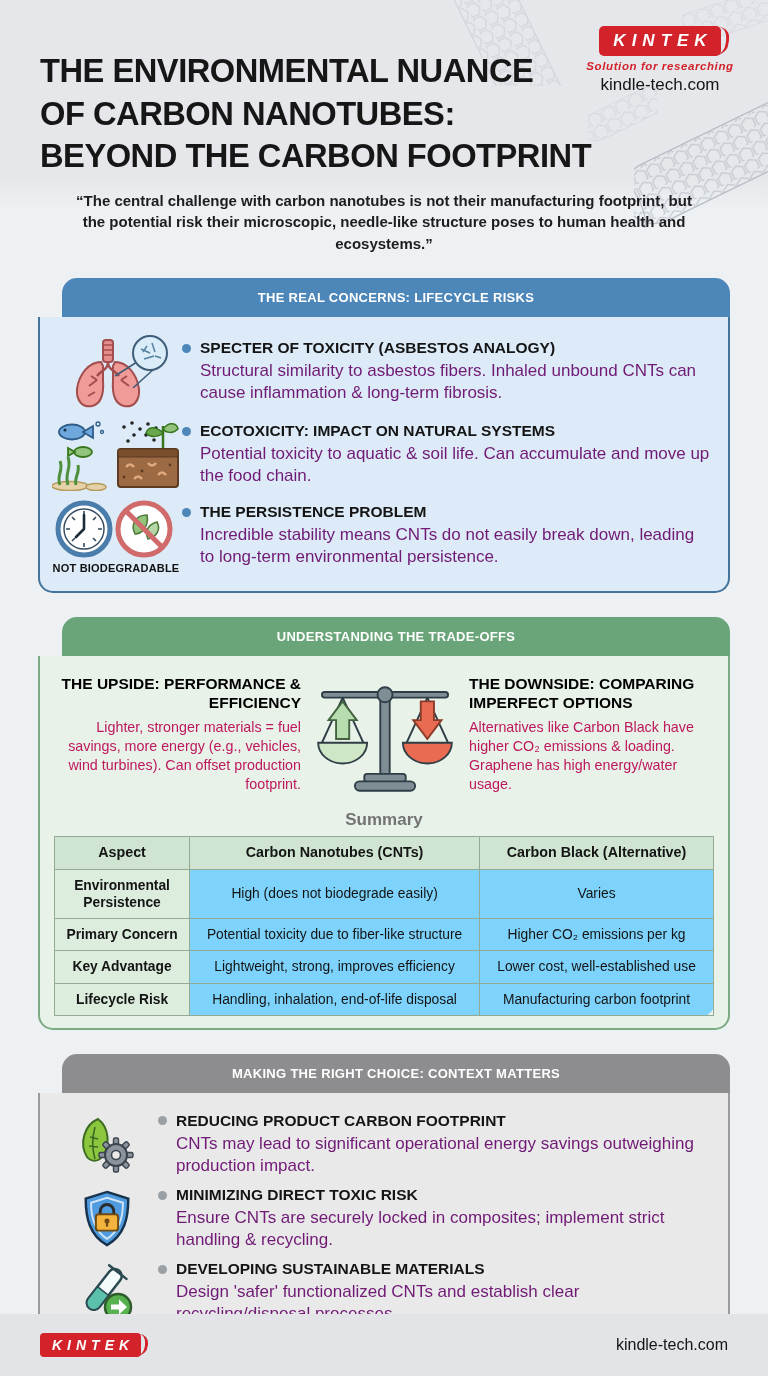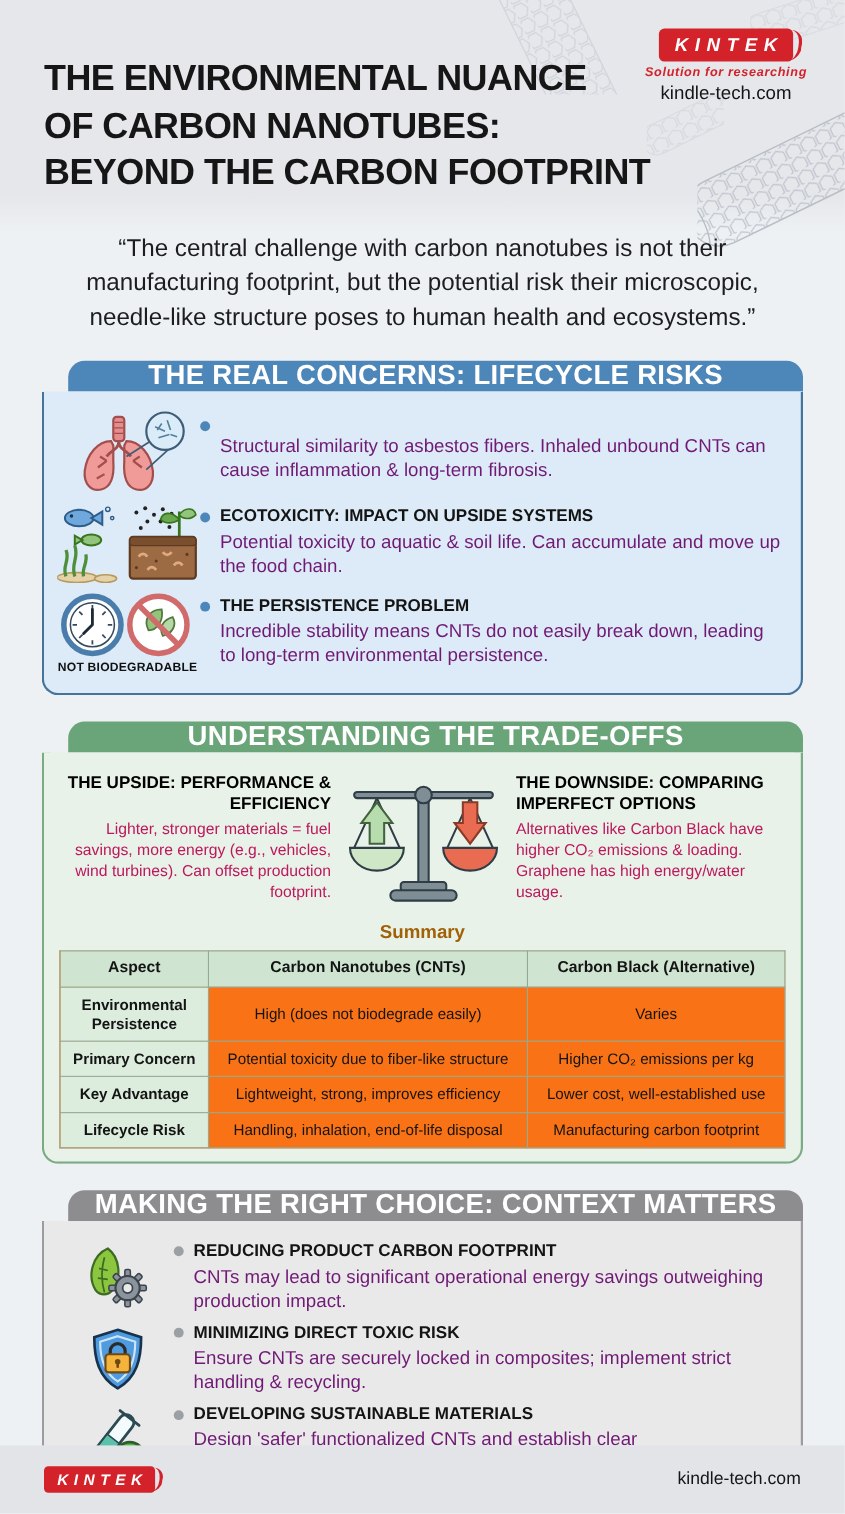--- a/index.html
+++ b/index.html
@@ -19,27 +19,27 @@
   .brand-box { display:inline-block; position:relative; background:#d3222a; color:#fff;
                font-weight:bold; font-style:italic; letter-spacing:6px; font-size:17px;
                padding:5px 8px 5px 14px; border-radius:5px; }
   .brand-box::after { content:""; position:absolute; right:-8px; top:1px; bottom:1px; width:10px;
                border-right:3px solid #d3222a; border-radius:0 12px 12px 0; transform:skewX(-6deg); }
   .brand-tagline { color:#d3222a; font-weight:bold; font-style:italic; font-size:11.5px;
                letter-spacing:.6px; margin-top:4px; }
   .brand-site { color:#151515; font-size:17px; margin-top:3px; }
 
   
-  .quote { position:relative; z-index:1; width:628px; margin:28px auto 0; text-align:center;
-           font-size:22px; font-weight:normal; color:#1d1d1f; line-height:1.42; }
+  .quote { position:relative; z-index:1; width:628px; margin:8px auto 0; text-align:center;
+           font-size:15px; font-weight:bold; color:#1d1d1f; line-height:1.42; }
 
   
   .card { position:relative; z-index:1; margin:24px 38px 0; }
-  .card-head { height:28px; display:flex; align-items:center; justify-content:center;
-               color:#fff; font-weight:bold; font-size:25px; letter-spacing:.3px;
+  .card-head { height:39px; display:flex; align-items:center; justify-content:center;
+               color:#fff; font-weight:bold; font-size:13px; letter-spacing:.3px;
                border-radius:15px 15px 0 0;margin-left:24px; }
   .card-body { border:2px solid; border-top:none; border-radius:0 0 15px 15px; padding:8px 16px 10px 10px; }
   .c-blue  .card-head { background:#4d86b9; } .c-blue  .card-body { background:#dcebf7; border-color:#44749c; }
   .c-green .card-head { background:#69a578; } .c-green .card-body { background:#e8f2e9; border-color:#7aab84; padding:10px 14px 12px; }
   .c-gray  .card-head { background:#8d8d8f; } .c-gray  .card-body { background:#e9e9ea; border-color:#9c9c9e; padding:10px 16px 12px 14px; }
 
   .risk-row { display:flex; align-items:center; margin:7px 0; }
   .icon-cell { flex:0 0 132px; display:flex; flex-direction:column; align-items:center; }
   .risk-text { flex:1; padding-right:2px; }
   .item-head { display:flex; align-items:center; font-weight:bold; font-size:15.5px; color:#141414; }
@@ -48,22 +48,22 @@
   .item-desc { font-size:17px; line-height:1.3; margin-top:3px; padding-left:18px; color:#701a75; }
   .icon-caption { font-size:11px; font-weight:bold; color:#111; margin-top:2px; letter-spacing:.2px; }
 
   .trade-grid { display:flex; align-items:flex-start; margin-top:8px; }
   .t-left  { flex:1; text-align:right; padding-left:4px; }
   .t-center{ flex:0 0 168px; display:flex; justify-content:center; }
   .t-right { flex:1; padding-right:2px; }
   .t-title { font-weight:bold; font-size:15.5px; line-height:1.25; color:#000000; }
   .t-desc  { font-size:14.3px; line-height:1.33; margin-top:5px; color:#be185d; }
 
-  .summary-label { text-align:center; font-weight:bold; font-size:17px; margin:6px 0 6px; color:#a16207; }
-  table.summary { width:100%; border-collapse:collapse; background:#f97316; }
+  .summary-label { text-align:center; font-weight:bold; font-size:17px; margin:6px 0 6px; color:#737373; }
+  table.summary { width:100%; border-collapse:collapse; background:#7dd3fc;border-radius:12px; }
   table.summary th, table.summary td { border:1.5px solid #93ab95; padding:7px 6px; text-align:center;
            font-size:13.8px; color:#141414; line-height:1.25; }
   table.summary th { background:#cfe5d2; font-size:14.3px; }
   table.summary td:first-child { background:#dcedde; font-weight:bold; }
   .colw1 { width:20.5%; } .colw2 { width:44%; } .colw3 { width:35.5%; }
 
   .choice-row { display:flex; align-items:center; margin:9px 16px; }
   .choice-icon { flex:0 0 62px; margin-right:20px; margin-left:6px; display:flex; justify-content:center; }
 
   
@@ -144,20 +144,21 @@
             <path d="M47,13 h8 M47,18 h8 M47,23 h8" stroke="#a34e4e" stroke-width="1.3"></path>
             <path d="M51,30 C51,38 44,38 40,44 M51,30 C51,38 58,38 62,44" stroke="#a34e4e" stroke-width="2.6" fill="none"></path>
             <path d="M80,30 L58,44 M98,36 L76,56" stroke="#3f5d78" stroke-width="1.6"></path>
             <circle cx="93" cy="21" r="17" fill="#d9ecf8" stroke="#3f5d78" stroke-width="2"></circle>
             <path d="M84,17 l9,4 M87,27 l10,-3 M95,11 l3,9 M98,24 l6,2 M90,14 l-4,6" stroke="#53809f" stroke-width="1.5"></path>
           </svg>
         </div>
         <div class="risk-text">
           <div class="item-head">
               <span class="dot"></span>
+            <span>SPECTER OF TOXICITY (ASBESTOS ANALOGY)</span>
             </div>
           <div class="item-desc">Structural similarity to asbestos fibers. Inhaled unbound CNTs can cause inflammation &amp; long-term fibrosis.</div>
         </div>
       </div>
 
       <div class="risk-row">
         <div class="icon-cell">
           <svg width="128" height="72" viewBox="0 0 128 72">
             <ellipse cx="18" cy="67" rx="18" ry="4.5" fill="#e6d2a8" stroke="#b89a5e" stroke-width="1.5"></ellipse>
             <ellipse cx="44" cy="68" rx="10" ry="3.5" fill="#e6d2a8" stroke="#b89a5e" stroke-width="1.5"></ellipse>
@@ -187,21 +188,21 @@
             <rect x="66" y="30" width="60" height="8" rx="3" fill="#7a4f2e" stroke="#5d3a21" stroke-width="1.2"></rect>
             <path d="M74,48 q4,-5 8,0 M96,44 q4,5 8,0 M82,60 q4,-5 8,0 M106,56 q4,-5 8,0" stroke="#e0a97e" stroke-width="2.5" fill="none"></path>
             <circle cx="90" cy="52" r="1.4" fill="#5d3a21"></circle>
               <circle cx="72" cy="58" r="1.4" fill="#5d3a21"></circle>
               <circle cx="118" cy="46" r="1.4" fill="#5d3a21"></circle>
           </svg>
         </div>
         <div class="risk-text">
           <div class="item-head">
               <span class="dot"></span>
-            <span>ECOTOXICITY: IMPACT ON UPSIDE SYSTEMS</span>
+            <span>ECOTOXICITY: IMPACT ON NATURAL SYSTEMS</span>
             </div>
           <div class="item-desc">Potential toxicity to aquatic &amp; soil life. Can accumulate and move up the food chain.</div>
         </div>
       </div>
 
       <div class="risk-row">
         <div class="icon-cell">
           <svg width="122" height="62" viewBox="0 0 122 62">
             <circle cx="29" cy="31" r="26" fill="#fdfdfd" stroke="#4a7dab" stroke-width="5"></circle>
             <circle cx="29" cy="31" r="20" fill="#fff" stroke="#34495e" stroke-width="1.4"></circle>

